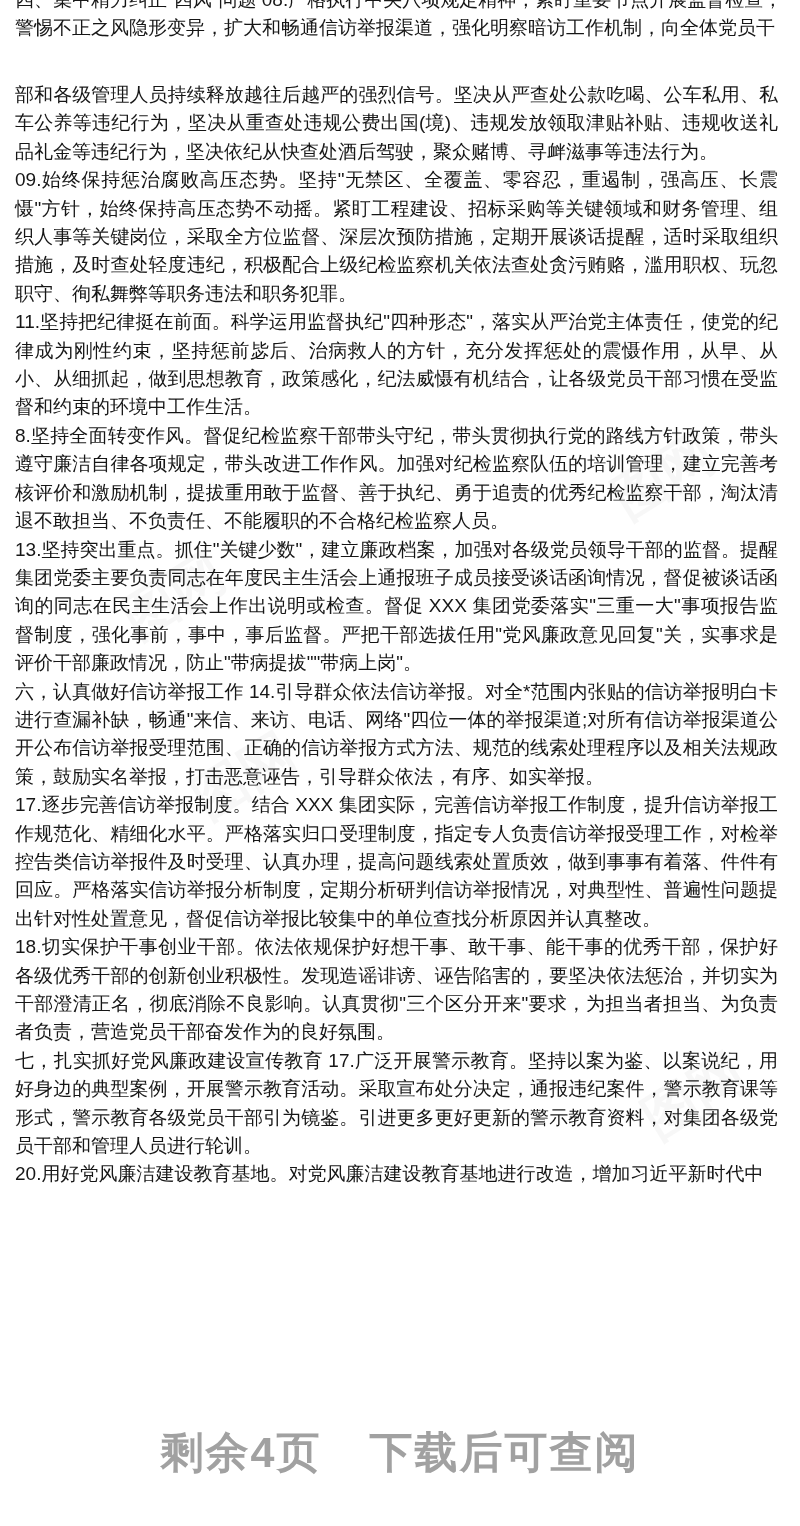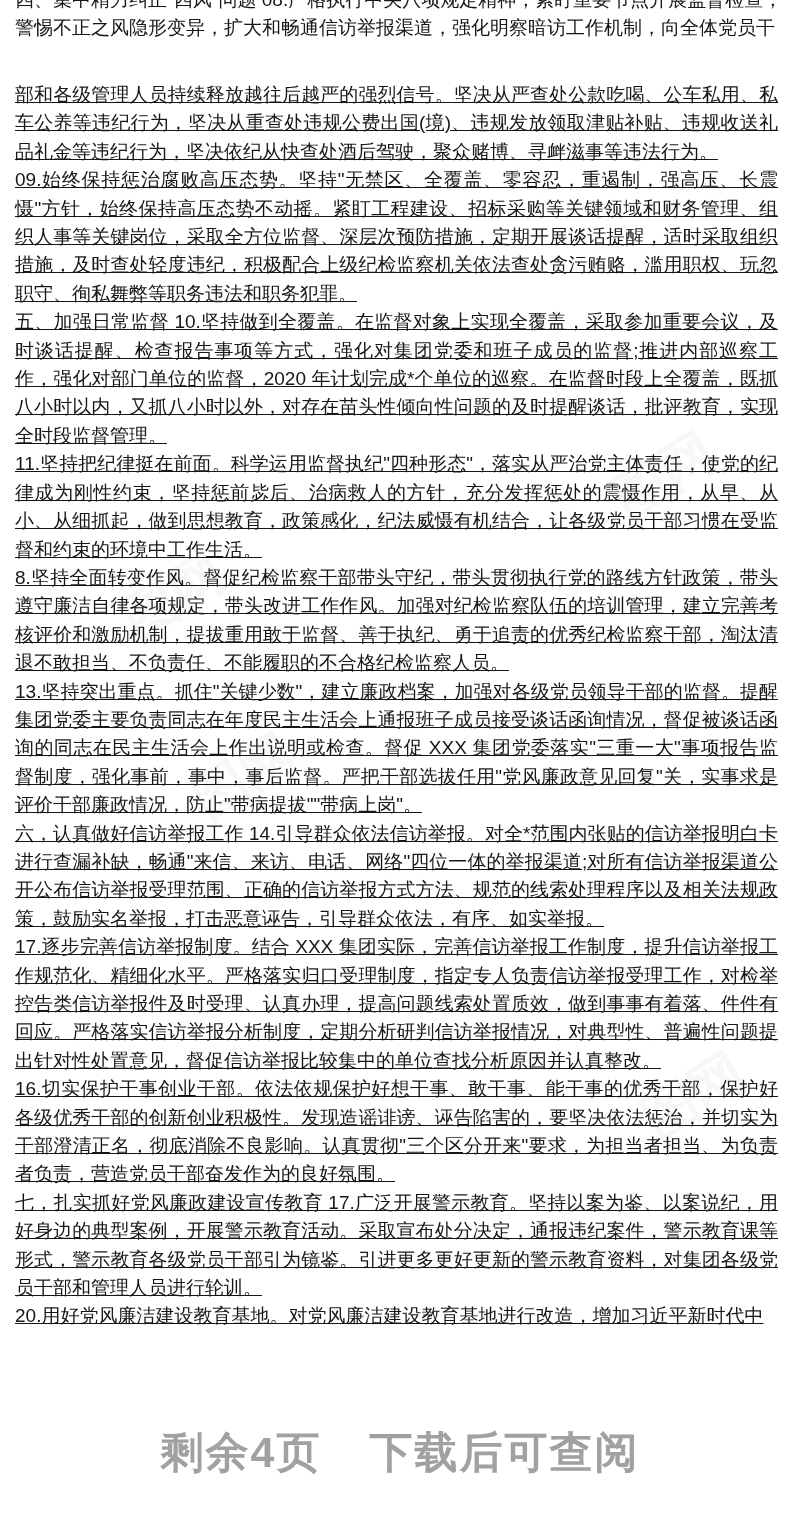--- a/index.html
+++ b/index.html
@@ -44,21 +44,20 @@
     font-size: 19px;
     line-height: 28.4px;
     color: #161616;
   }
   .page2-body p {
     margin: 0;
     padding: 0;
     text-align: justify;
     text-justify: inter-ideograph;
     word-break: break-all;
-    text-decoration: underline;
   }
   
   .footer-banner {
     position: absolute;
     top: 1424px;
     left: 0;
     width: 100%;
     text-align: center;
     font-size: 43px;
     font-weight: bold;
@@ -97,27 +96,26 @@
   <span class="wm w4">图网</span>
 
   <div class="page1-tail">
     <div class="line">四、集中精力纠正"四风"问题 08.严格执行中央八项规定精神，紧盯重要节点开展监督检查，高度</div>
     <div class="line">警惕不正之风隐形变异，扩大和畅通信访举报渠道，强化明察暗访工作机制，向全体党员干</div>
   </div>
 
   <div class="page2-body">
     <p>部和各级管理人员持续释放越往后越严的强烈信号。坚决从严查处公款吃喝、公车私用、私车公养等违纪行为，坚决从重查处违规公费出国(境)、违规发放领取津贴补贴、违规收送礼品礼金等违纪行为，坚决依纪从快查处酒后驾驶，聚众赌博、寻衅滋事等违法行为。</p>
     <p>09.始终保持惩治腐败高压态势。坚持"无禁区、全覆盖、零容忍，重遏制，强高压、长震慑"方针，始终保持高压态势不动摇。紧盯工程建设、招标采购等关键领域和财务管理、组织人事等关键岗位，采取全方位监督、深层次预防措施，定期开展谈话提醒，适时采取组织措施，及时查处轻度违纪，积极配合上级纪检监察机关依法查处贪污贿赂，滥用职权、玩忽职守、徇私舞弊等职务违法和职务犯罪。</p>
-    <p>五、加强日常监督 10.坚持做到全覆盖。在监督对象上实现全覆盖，采取参加重要会议，及时谈话提醒、检查报告事项等方式，强化对集团党委和班子成员的监督;推进内部巡察工作，强化对部门单位的监督，2020 年计划完成*个单位的巡察。在监督时段上全覆盖，既抓八小时以内，又抓八小时以外，对存在苗头性倾向性问题的及时提醒谈话，批评教育，实现全时段监督管理。</p>
     <p>11.坚持把纪律挺在前面。科学运用监督执纪"四种形态"，落实从严治党主体责任，使党的纪律成为刚性约束，坚持惩前毖后、治病救人的方针，充分发挥惩处的震慑作用，从早、从小、从细抓起，做到思想教育，政策感化，纪法威慑有机结合，让各级党员干部习惯在受监督和约束的环境中工作生活。</p>
     <p>8.坚持全面转变作风。督促纪检监察干部带头守纪，带头贯彻执行党的路线方针政策，带头遵守廉洁自律各项规定，带头改进工作作风。加强对纪检监察队伍的培训管理，建立完善考核评价和激励机制，提拔重用敢于监督、善于执纪、勇于追责的优秀纪检监察干部，淘汰清退不敢担当、不负责任、不能履职的不合格纪检监察人员。</p>
     <p>13.坚持突出重点。抓住"关键少数"，建立廉政档案，加强对各级党员领导干部的监督。提醒集团党委主要负责同志在年度民主生活会上通报班子成员接受谈话函询情况，督促被谈话函询的同志在民主生活会上作出说明或检查。督促 XXX 集团党委落实"三重一大"事项报告监督制度，强化事前，事中，事后监督。严把干部选拔任用"党风廉政意见回复"关，实事求是评价干部廉政情况，防止"带病提拔""带病上岗"。</p>
     <p>六，认真做好信访举报工作 14.引导群众依法信访举报。对全*范围内张贴的信访举报明白卡进行查漏补缺，畅通"来信、来访、电话、网络"四位一体的举报渠道;对所有信访举报渠道公开公布信访举报受理范围、正确的信访举报方式方法、规范的线索处理程序以及相关法规政策，鼓励实名举报，打击恶意诬告，引导群众依法，有序、如实举报。</p>
     <p>17.逐步完善信访举报制度。结合 XXX 集团实际，完善信访举报工作制度，提升信访举报工作规范化、精细化水平。严格落实归口受理制度，指定专人负责信访举报受理工作，对检举控告类信访举报件及时受理、认真办理，提高问题线索处置质效，做到事事有着落、件件有回应。严格落实信访举报分析制度，定期分析研判信访举报情况，对典型性、普遍性问题提出针对性处置意见，督促信访举报比较集中的单位查找分析原因并认真整改。</p>
-    <p>16.切实保护干事创业干部。依法依规保护好想干事、敢干事、能干事的优秀干部，保护好各级优秀干部的创新创业积极性。发现造谣诽谤、诬告陷害的，要坚决依法惩治，并切实为干部澄清正名，彻底消除不良影响。认真贯彻"三个区分开来"要求，为担当者担当、为负责者负责，营造党员干部奋发作为的良好氛围。</p>
+    <p>18.切实保护干事创业干部。依法依规保护好想干事、敢干事、能干事的优秀干部，保护好各级优秀干部的创新创业积极性。发现造谣诽谤、诬告陷害的，要坚决依法惩治，并切实为干部澄清正名，彻底消除不良影响。认真贯彻"三个区分开来"要求，为担当者担当、为负责者负责，营造党员干部奋发作为的良好氛围。</p>
     <p>七，扎实抓好党风廉政建设宣传教育 17.广泛开展警示教育。坚持以案为鉴、以案说纪，用好身边的典型案例，开展警示教育活动。采取宣布处分决定，通报违纪案件，警示教育课等形式，警示教育各级党员干部引为镜鉴。引进更多更好更新的警示教育资料，对集团各级党员干部和管理人员进行轮训。</p>
     <p>20.用好党风廉洁建设教育基地。对党风廉洁建设教育基地进行改造，增加习近平新时代中</p>
   </div>
 
   <div class="footer-banner">
     <span>剩余4页</span><span class="gap"></span><span>下载后可查阅</span>
   </div>
 
 </div>
 

